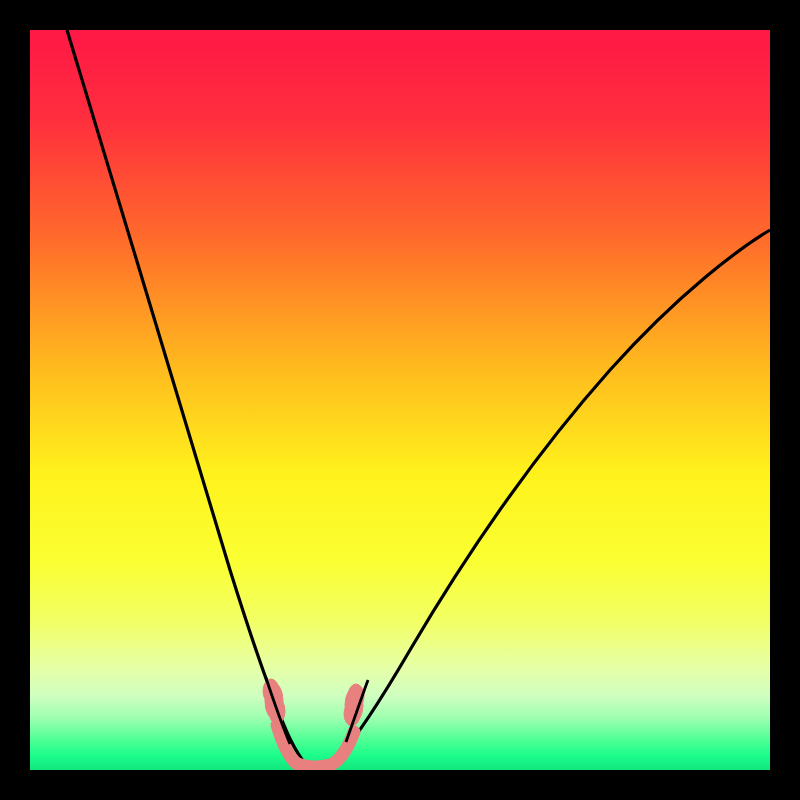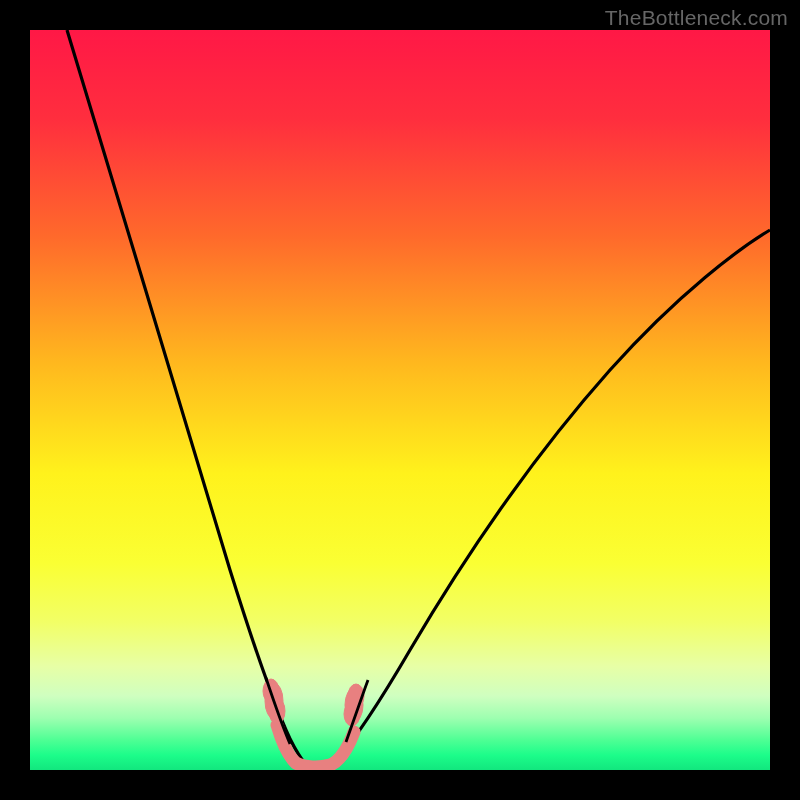--- a/index.html
+++ b/index.html
@@ -108,15 +108,14 @@
         <ellipse cx="324" cy="675" rx="9" ry="17"></ellipse>
       </g>
 
       <path d="M 236 648 C 244 672, 252 695, 260 714" fill="none" stroke="#000" stroke-width="2.8"></path>
       <path d="M 316 712 C 322 695, 330 672, 338 650" fill="none" stroke="#000" stroke-width="2.8"></path>
 
     </svg>
 
   </div>
 
-  <div class="watermark">TheBottleneck.com</div>
 
 </div>
 
 </body></html>

